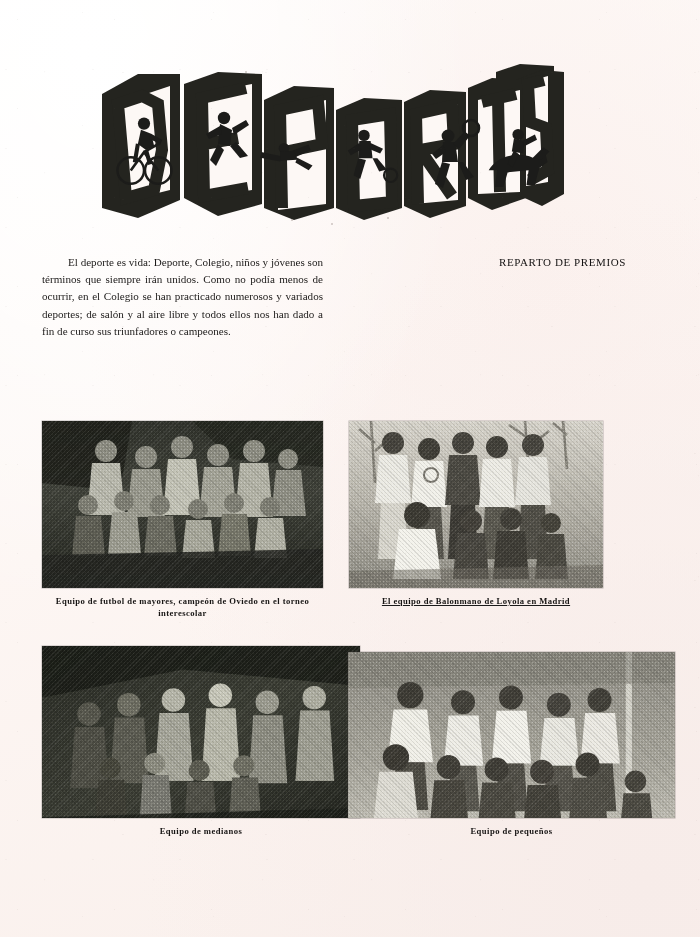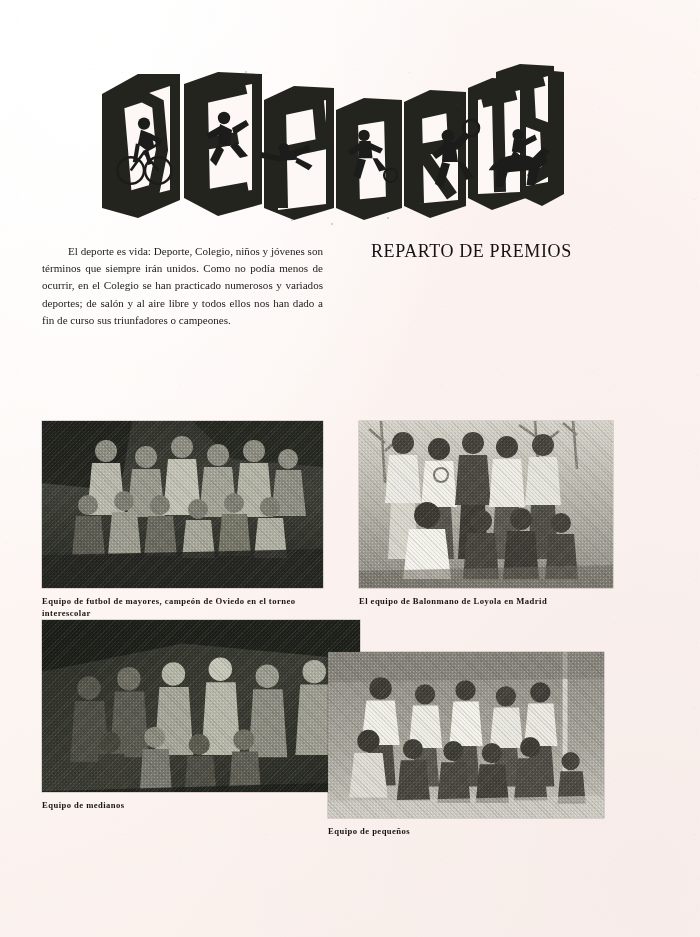--- a/index.html
+++ b/index.html
@@ -41,28 +41,28 @@
   .col{
     position:absolute;
     font-size:11.1px;
     line-height:17.2px;
     text-align:justify;
     text-justify:inter-word;
     color:#1c1a19;
   }
   .col.left{left:42px;top:238px;width:281px;}
   .col.right{left:345px;top:238px;width:281px;}
-  .col p{margin:5px 0 2px 0;text-indent:26px;}
+  .col p{margin:16px 0 2px 0;text-indent:26px;}
   .col p.noindent{text-indent:0;}
   .heading{
-    font-size:18px;
+    font-size:11px;
     letter-spacing:.6px;
     margin:16px 0 12px 0;
     text-indent:0;
-    text-align:left;
+    text-align:right;
     color:#141212;
   }
 
   
   .figure{position:absolute;}
   .photo{
     position:relative;overflow:hidden;
     background:#4a4a46;
     box-shadow:0 0 0 .5px rgba(60,55,52,.35);
   }
@@ -82,21 +82,21 @@
     background-image:
       repeating-linear-gradient(45deg, rgba(0,0,0,.10) 0 1px, transparent 1px 3px),
       repeating-linear-gradient(-45deg, rgba(255,255,255,.07) 0 1px, transparent 1px 3px);
   }
   .caption{
     margin-top:7px;
     font-size:8.6px;
     font-weight:bold;
     letter-spacing:.45px;
     line-height:12.4px;
-    text-align:left;
+    text-align:center;
     color:#171514;
   }
 </style>
 </head>
 <body>
 
 <div class="paper"></div>
 <div class="page">
 
   <div class="masthead">
@@ -299,21 +299,21 @@
             </g>
         </g>
         <path d="M0,134 L281,128 L281,167 L0,167 Z" fill="#232520" opacity=".9"></path>
       </svg>
       <div class="grain"></div>
       <div class="halftone"></div>
     </div>
     <div class="caption">Equipo de futbol de mayores, campeón de Oviedo en el torneo interescolar</div>
   </div>
 
-  <div class="figure" style="left:359px;top:421px;width:254px;">
+  <div class="figure" style="left:349px;top:421px;width:254px;text-decoration:underline;">
     <div class="photo" style="height:167px;">
       <svg class="scene" viewBox="0 0 254 167" preserveAspectRatio="none">
         <defs>
           <linearGradient id="p2bg" x1="0" y1="0" x2="0" y2="1">
             <stop offset="0" stop-color="#d7d4cb"></stop>
             <stop offset=".5" stop-color="#b7b4aa"></stop>
             <stop offset="1" stop-color="#8e8c83"></stop>
           </linearGradient>
         </defs>
         <rect width="254" height="167" fill="url(#p2bg)"></rect>
@@ -372,21 +372,21 @@
         </g>
         <circle cx="82" cy="54" r="7" fill="none" stroke="#7d7a71" stroke-width="2"></circle>
         <path d="M0,150 L254,144 L254,167 L0,167 Z" fill="#6d6a61" opacity=".55"></path>
       </svg>
       <div class="grain"></div>
       <div class="halftone"></div>
     </div>
     <div class="caption">El equipo de Balonmano de Loyola en Madrid</div>
   </div>
 
-  <div class="figure" style="left:42px;top:620px;width:318px;">
+  <div class="figure" style="left:42px;top:646px;width:318px;">
     <div class="photo" style="height:172px;">
       <svg class="scene" viewBox="0 0 271 172" preserveAspectRatio="none">
         <defs>
           <linearGradient id="p3bg" x1="0" y1="0" x2="1" y2="1">
             <stop offset="0" stop-color="#2a2c25"></stop>
             <stop offset=".5" stop-color="#3a3c33"></stop>
             <stop offset="1" stop-color="#1f211b"></stop>
           </linearGradient>
         </defs>
         <rect width="271" height="172" fill="url(#p3bg)"></rect>
@@ -438,21 +438,21 @@
             </g>
         </g>
         <path d="M0,146 L271,138 L271,172 L0,172 Z" fill="#1c1e18" opacity=".9"></path>
       </svg>
       <div class="grain"></div>
       <div class="halftone"></div>
     </div>
     <div class="caption">Equipo de medianos</div>
   </div>
 
-  <div class="figure" style="left:328px;top:652px;width:276px;">
+  <div class="figure" style="left:348px;top:652px;width:327px;">
     <div class="photo" style="height:166px;">
       <svg class="scene" viewBox="0 0 273 166" preserveAspectRatio="none">
         <defs>
           <linearGradient id="p4bg" x1="0" y1="0" x2="0" y2="1">
             <stop offset="0" stop-color="#8f8d84"></stop>
             <stop offset=".55" stop-color="#a7a59b"></stop>
             <stop offset="1" stop-color="#c9c7bd"></stop>
           </linearGradient>
         </defs>
         <rect width="273" height="166" fill="url(#p4bg)"></rect>

